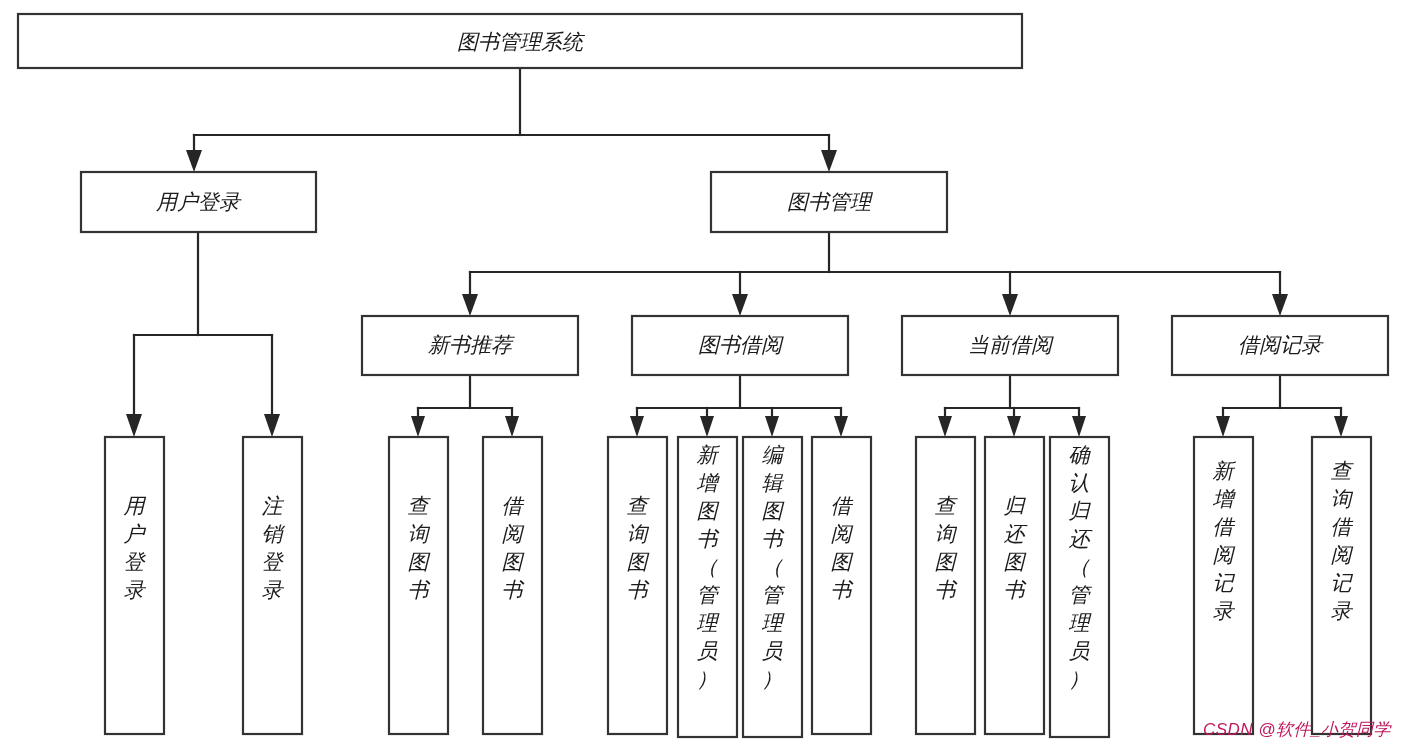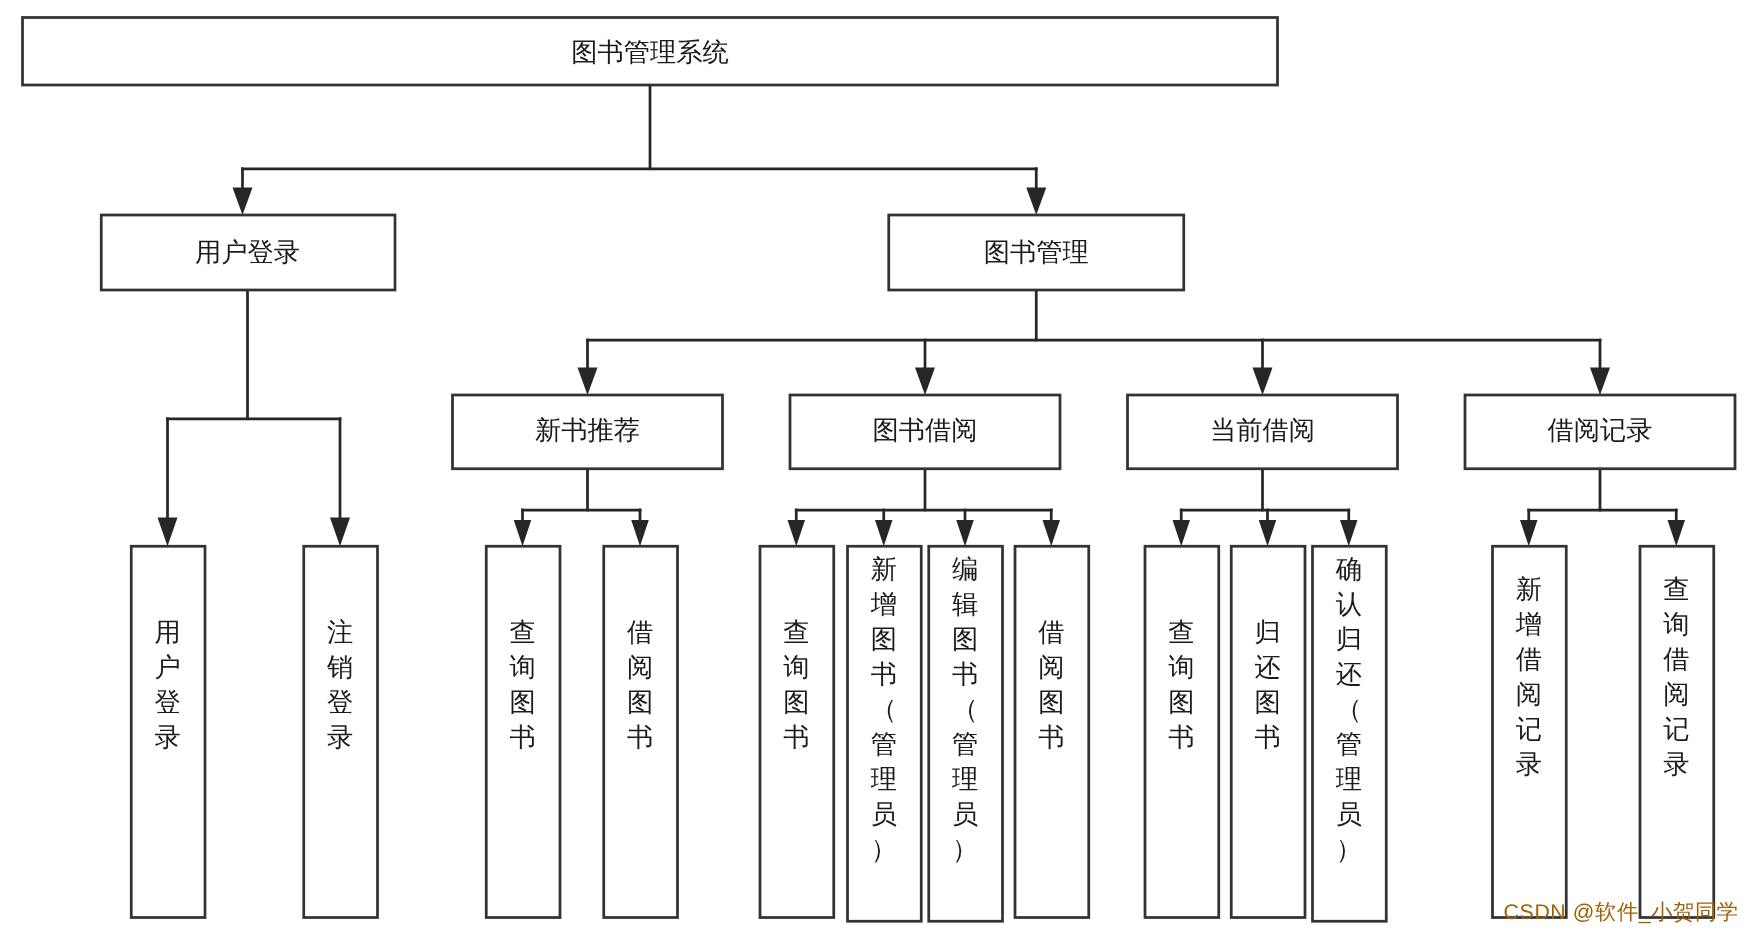--- a/index.html
+++ b/index.html
@@ -11,20 +11,21 @@
     width: 1405px;
     height: 747px;
     overflow: hidden;
     font-family: "Liberation Sans", "DejaVu Sans", sans-serif;
     position: relative;
   }
   #diagram-root {
     position: relative;
     width: 1405px;
     height: 747px;
+    font-style: italic;
   }
   svg.tree-canvas {
     position: absolute;
     top: 0;
     left: 0;
     width: 1405px;
     height: 747px;
     display: block;
   }
   .node-box {
@@ -54,21 +55,21 @@
     fill: #1b1b1b;
     font-size: 21px;
     text-anchor: middle;
   }
   .watermark {
     position: absolute;
     right: 14px;
     bottom: 6px;
     font-family: "Liberation Sans", "DejaVu Sans", sans-serif;
     font-size: 17px;
-    color: #a16207;
+    color: #be185d;
     letter-spacing: 0.5px;
     white-space: nowrap;
     pointer-events: none;
   }
 </style>
 </head>
 <body>
 
 <div id="diagram-root">
 

